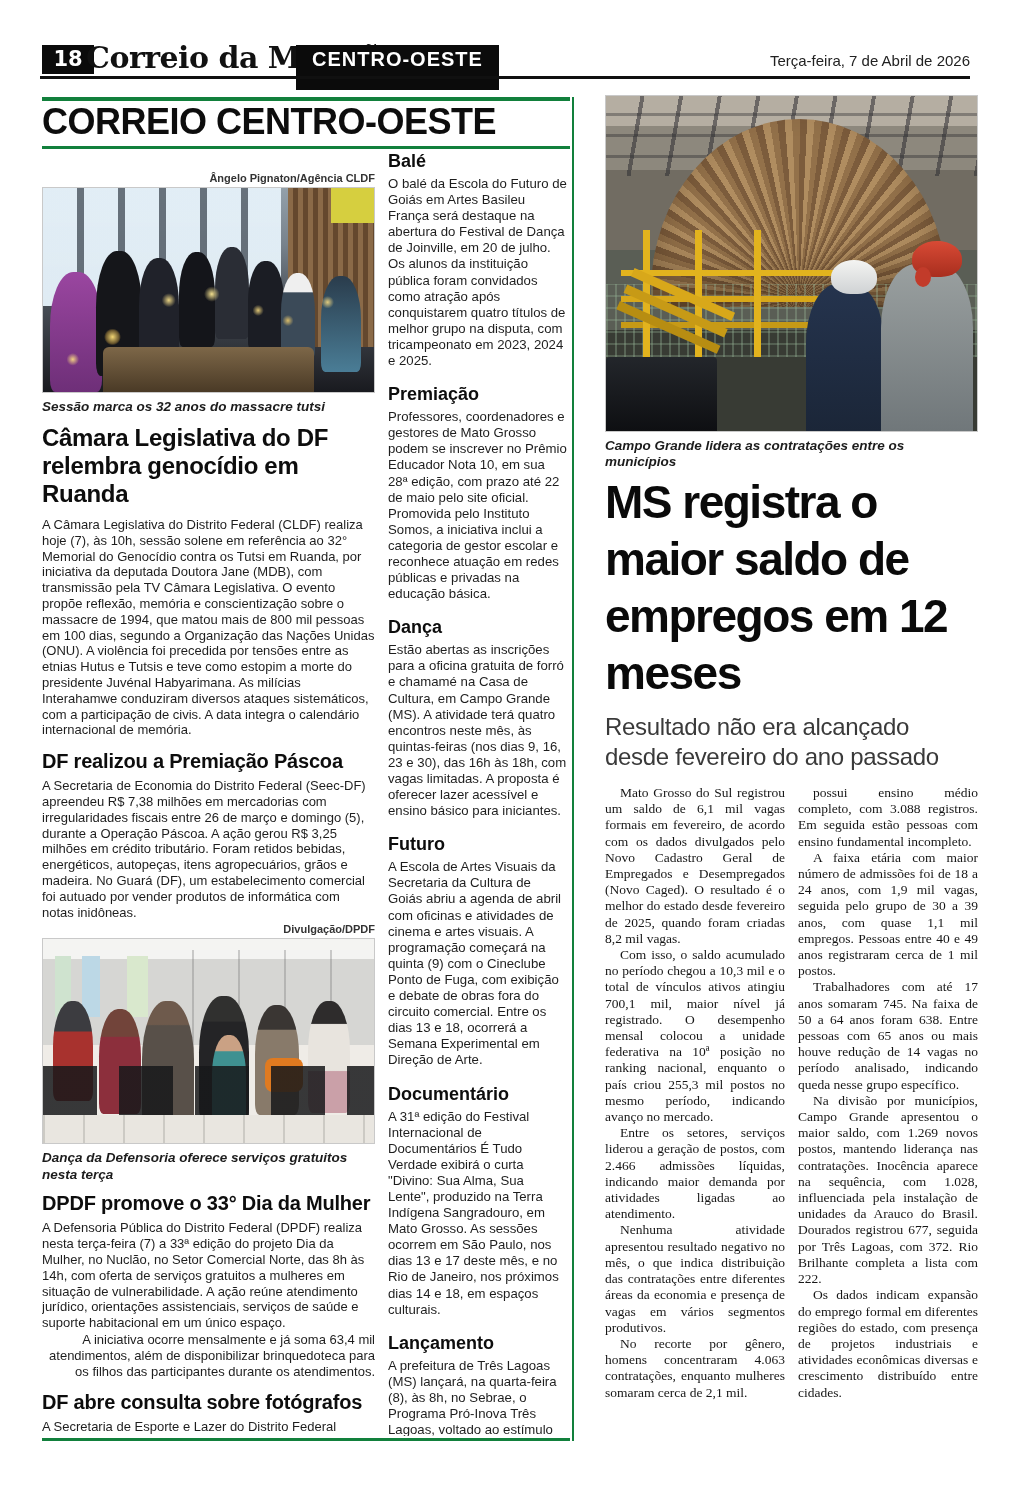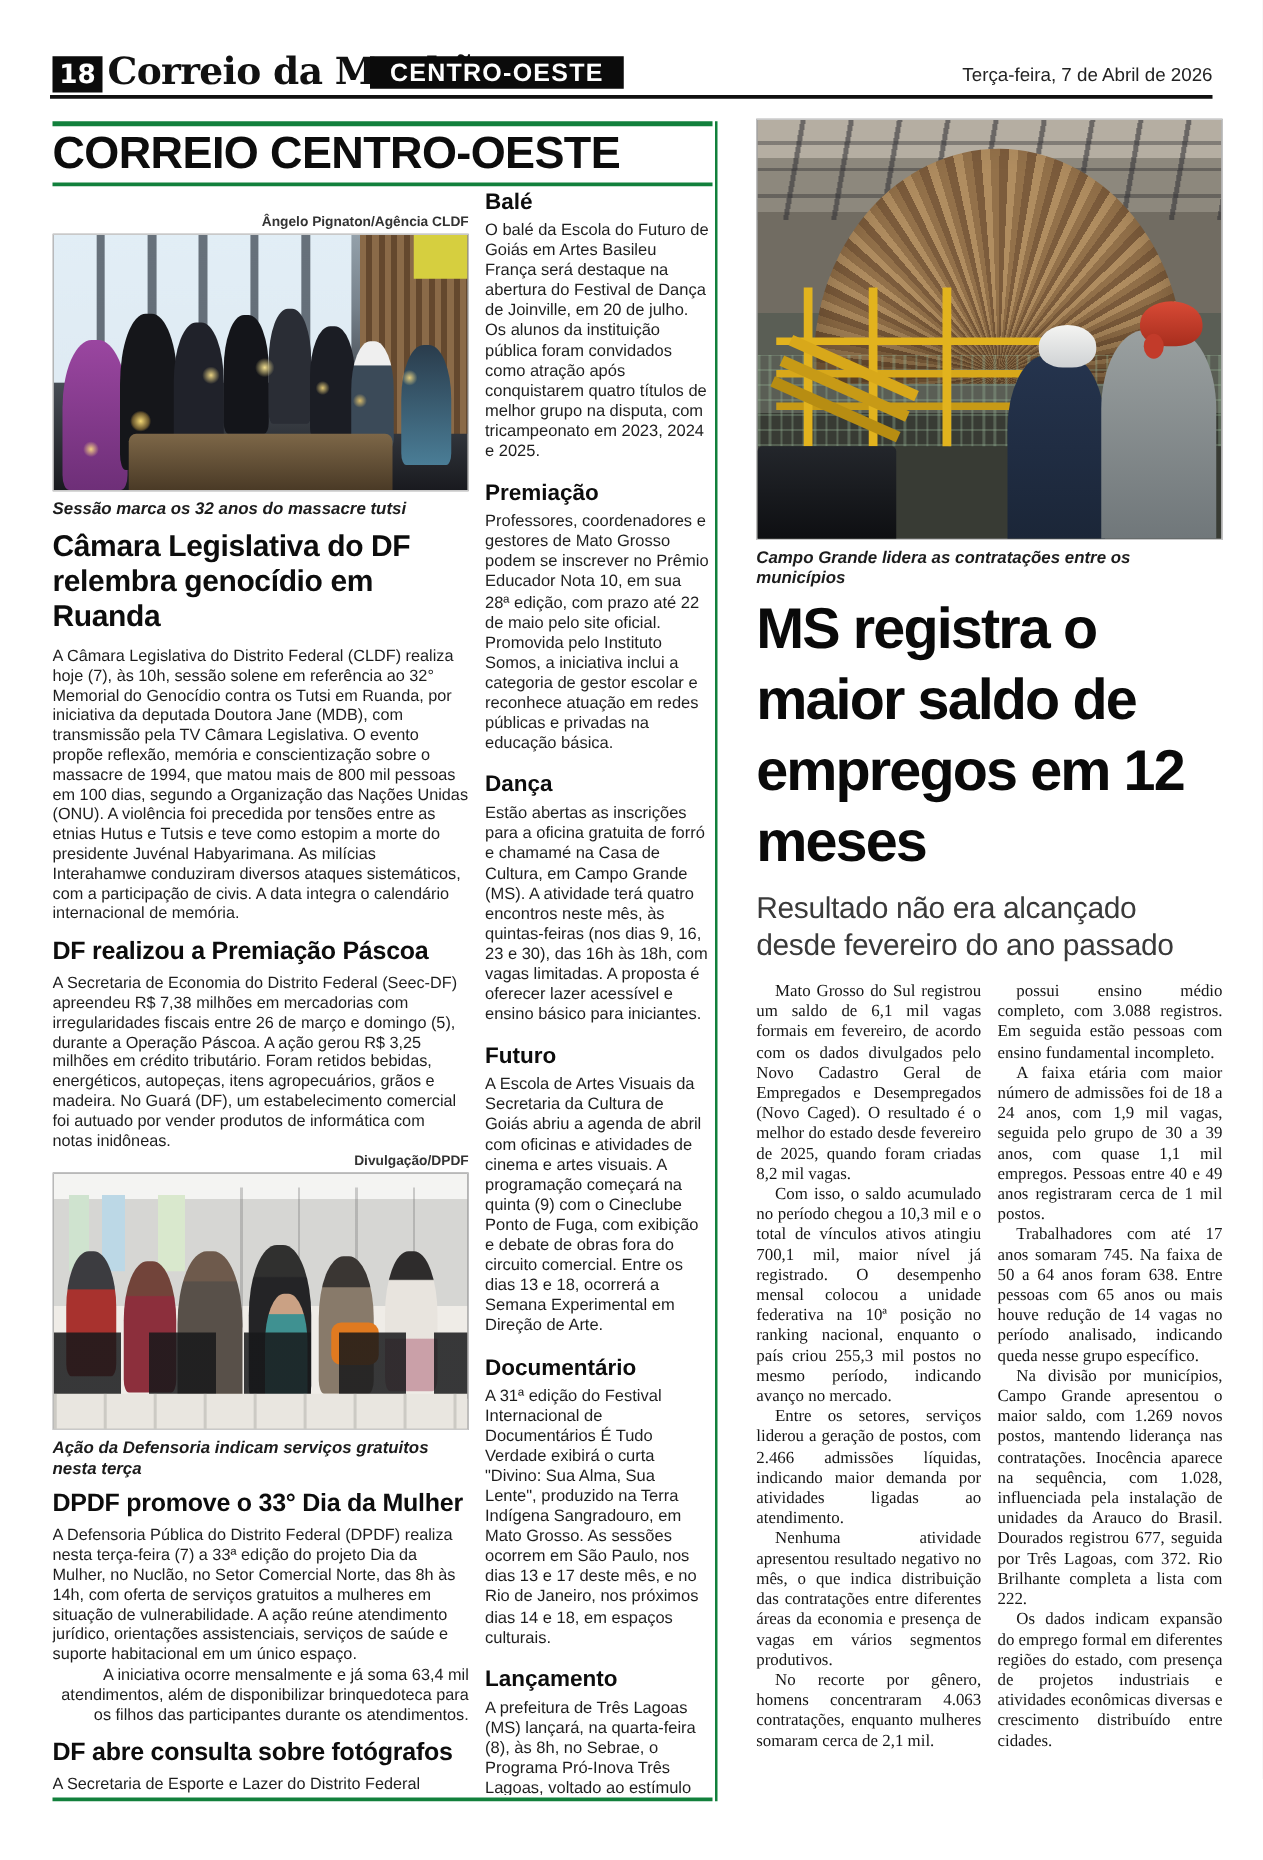--- a/index.html
+++ b/index.html
@@ -1,23 +1,23 @@
 <!DOCTYPE html>
 <html lang="pt"><head>
 <meta charset="utf-8">
 <style>
   * { margin:0; padding:0; box-sizing:border-box; }
   body { background:#e8e8e8; font-family:"Liberation Sans", sans-serif; }
   .page { position:relative; width:1010px; height:1488px; background:#ffffff; margin:0 auto; overflow:hidden; }
 
   
-  .pagenum { position:absolute; left:42px; top:45px; width:40px; height:29px; background:#0b0b0b; color:#fff;
+  .pagenum { position:absolute; left:42px; top:45px; width:52px; height:29px; background:#0b0b0b; color:#fff;
              font:700 21px/29px "DejaVu Sans", sans-serif; text-align:center; }
   .masthead { position:absolute; left:86px; top:42px; font:700 30px/32px "DejaVu Serif", serif; color:#111; letter-spacing:-0.5px; }
-  .section-badge { position:absolute; left:296px; top:45px; height:26px; background:#0b0b0b; color:#fff;
+  .section-badge { position:absolute; left:296px; top:45px; height:45px; background:#0b0b0b; color:#fff;
              font:700 20px/29px "Liberation Sans", sans-serif; letter-spacing:1px; padding:0 16px; }
   .page-date { position:absolute; right:40px; top:52px; font:400 15px/18px "Liberation Sans", sans-serif; color:#222; }
   .header-rule { position:absolute; left:40px; right:40px; top:76px; height:3px; background:#101010; }
   .credit { font:600 11px/13px "Liberation Sans", sans-serif; color:#333;margin-top:20px; }
   .credit-top-right { position:absolute; right:40px; top:82px; }
 
   
   .rule-green { position:absolute; background:#12803c; }
   #rule-a { left:42px; top:97px; width:528px; height:4px; }
   #rule-b { left:42px; top:146px; width:528px; height:3px; }
@@ -157,21 +157,21 @@
       <div class="fig" style="left:17%;top:34%;width:42px;height:105px;background:linear-gradient(180deg,#72443a 26%,#8c2f3c 27%);"></div>
       <div class="fig" style="left:30%;top:30%;width:52px;height:130px;background:linear-gradient(180deg,#6e5a4c 18%,#585049 19%);"></div>
       <div class="fig" style="left:47%;top:28%;width:50px;height:125px;background:linear-gradient(180deg,#30302f 20%,#242426 21%);"></div>
       <div class="fig" style="left:51%;top:47%;width:34px;height:88px;background:linear-gradient(180deg,#caa184 18%,#3f9191 19%);"></div>
       <div class="fig" style="left:64%;top:32%;width:44px;height:110px;background:linear-gradient(180deg,#3a3633 22%,#887a6a 23%);"></div>
       <div class="art" style="left:67%;top:58%;width:38px;height:34px;border-radius:8px;background:#e07a20;"></div>
       <div class="fig" style="left:80%;top:30%;width:42px;height:112px;background:linear-gradient(180deg,#2e2c2c 20%,#e8e4de 21%,#e8e4de 62%,#caa0a8 63%);"></div>
       <div class="art" style="left:0;top:62%;width:100%;height:26%;background:repeating-linear-gradient(90deg,#17181a 0 54px, transparent 54px 76px);opacity:.85;"></div>
       <div class="art p2-floor"></div>
     </div>
-    <div class="caption">Ação da Defensoria indicam serviços gratuitos nesta terça</div>
+    <div class="caption">Dança da Defensoria oferece serviços gratuitos nesta terça</div>
 
     <h3 class="headline-2" style="margin-top:6px;">DPDF promove o 33° Dia da Mulher</h3>
     <p class="body-sans">A Defensoria Pública do Distrito Federal (DPDF) realiza nesta terça-feira (7) a 33ª edição do projeto Dia da Mulher, no Nuclão, no Setor Comercial Norte, das 8h às 14h, com oferta de serviços gratuitos a mulheres em situação de vulnerabilidade. A ação reúne atendimento jurídico, orientações assistenciais, serviços de saúde e suporte habitacional em um único espaço.</p>
     <p class="body-sans">A iniciativa ocorre mensalmente e já soma 63,4 mil atendimentos, além de disponibilizar brinquedoteca para os filhos das participantes durante os atendimentos.</p>
 
     <h3 class="headline-2">DF abre consulta sobre fotógrafos</h3>
     <p class="body-sans">A Secretaria de Esporte e Lazer do Distrito Federal (Secel-DF) abriu uma consulta pública para discutir regras sobre atuação de fotógrafos no Parque da Cidade. A medida busca organizar serviços e atender pedidos de usuários. Os interessados podem enviar sugestões por formulário online no site da Secel. As contribuições poderão subsidiar as diretrizes para regularizar a atividade.</p>
   </section>
 
   <section class="mid-col">

